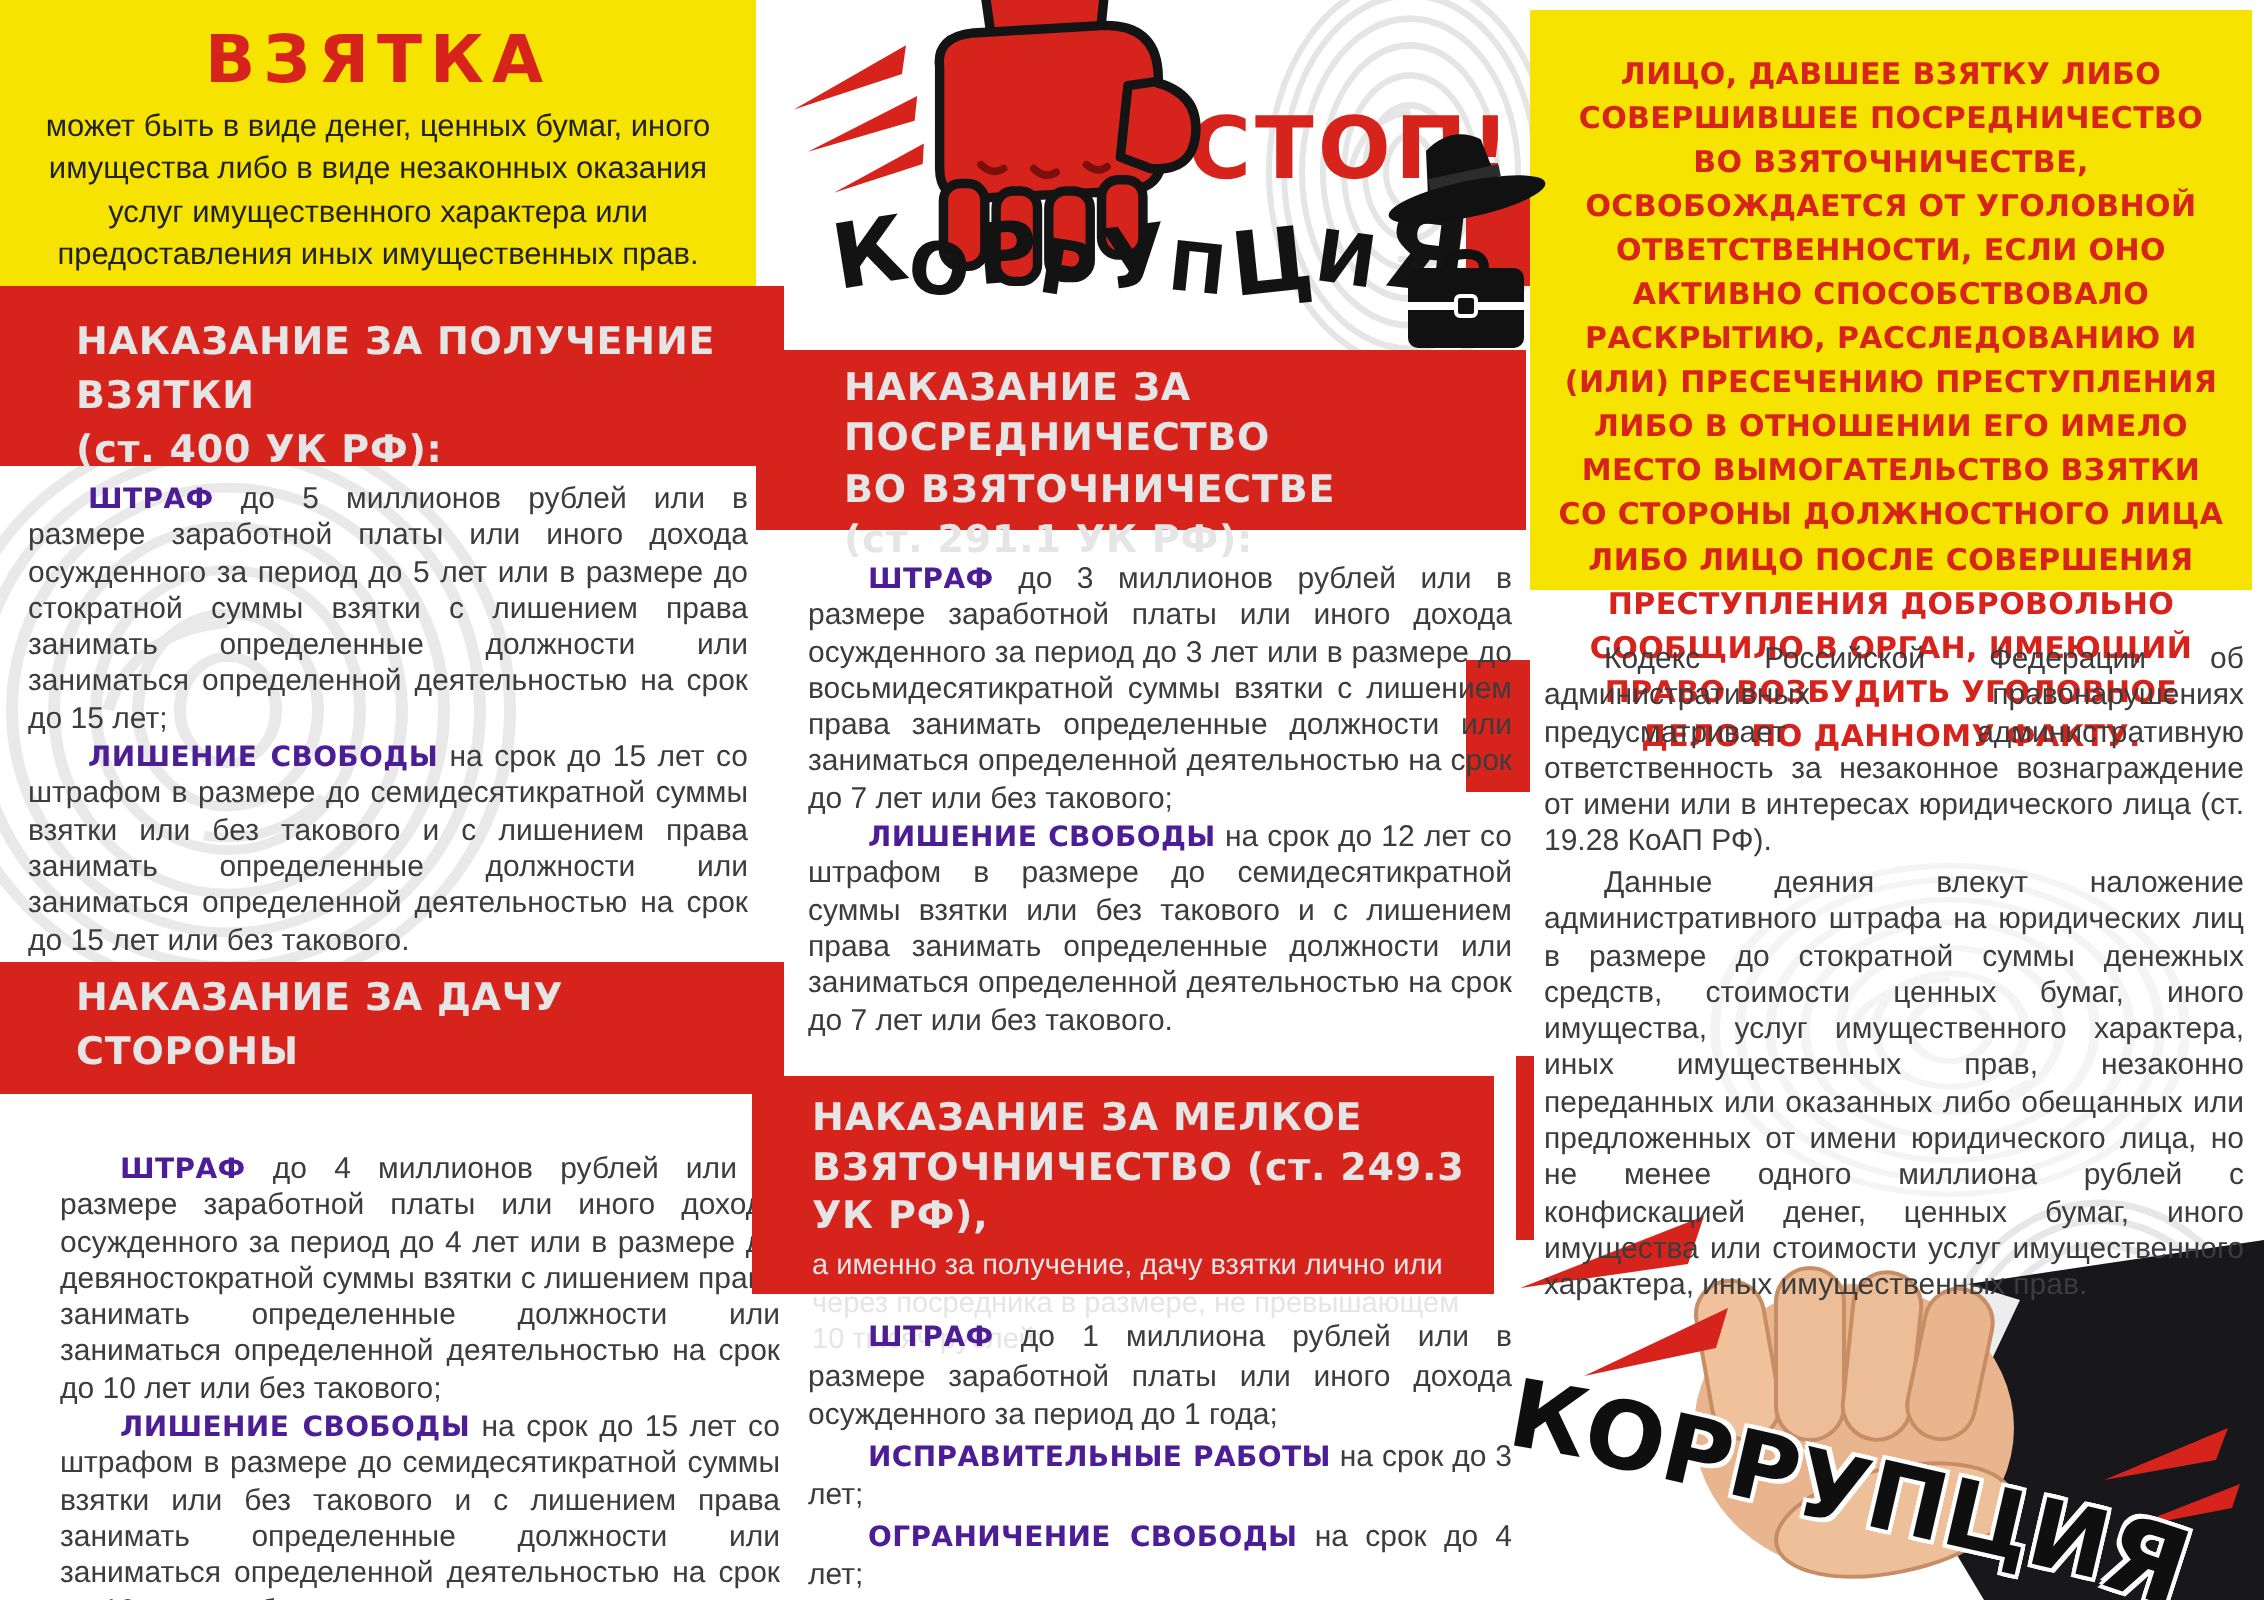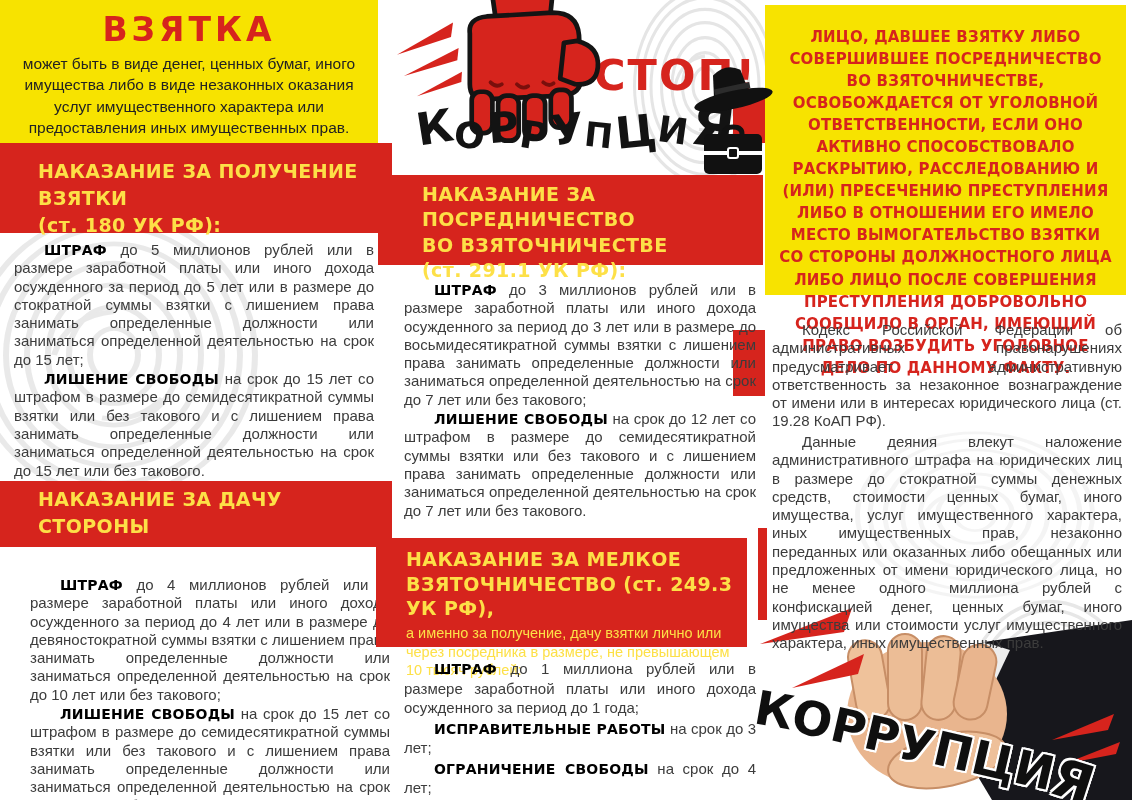--- a/index.html
+++ b/index.html
@@ -7,41 +7,41 @@
           font-family:"Liberation Sans",sans-serif;color:#3e3e3e;}
   .abs{position:absolute;}
   
   .fp{position:absolute;z-index:0;}
   
   .p1-yellow{left:0;top:0;width:378px;height:143px;background:#f7e300;z-index:1;padding-top:10px;box-sizing:border-box;}
   .p1-title{font-family:"DejaVu Sans",sans-serif;font-weight:bold;font-size:33px;letter-spacing:4px;
             color:#d6241d;text-align:center;margin:0 0 4px 0;}
   .p1-intro{width:348px;margin:0 auto;font-size:15.5px;line-height:1.38;color:#222;text-align:center;}
   
-  .banner{position:absolute;background:#d6241d;color:#fde047;z-index:2;box-sizing:border-box;
+  .banner{position:absolute;background:#d6241d;color:#e5e5e5;z-index:2;box-sizing:border-box;
           font-family:"DejaVu Sans",sans-serif;font-weight:bold;}
   .banner .bl{font-size:19px;line-height:1.42;letter-spacing:.4px;}
   .p1-banner1{left:0;top:143px;width:392px;height:90px;padding:15px 0 0 38px;}
   .p1-banner2{left:0;top:481px;width:392px;height:66px;padding:5px 0 0 38px;}
   .p2-banner1{left:392px;top:175px;width:371px;height:90px;padding:7px 0 0 30px;}
   .p2-banner1 .bl{line-height:1.33;}
   .p2-banner2{left:376px;top:538px;width:371px;height:109px;padding:9px 14px 0 30px;}
   .p2-banner2 .bl{line-height:1.3;}
   .banner-sub{font-family:"Liberation Sans",sans-serif;font-weight:normal;font-size:14.5px;line-height:1.28;margin-top:3px;}
   
   .strip{position:absolute;background:#d6241d;z-index:1;}
   .strip-a{left:378px;top:143px;width:14px;height:122px;}
   .strip-b{left:378px;top:481px;width:14px;height:147px;}
   .strip-c{left:733px;top:95px;width:32px;height:48px;}
   .strip-d{left:733px;top:330px;width:32px;height:66px;}
   .strip-e{left:758px;top:528px;width:9px;height:92px;}
   
   .bodytext{position:absolute;z-index:2;font-size:15px;line-height:1.22;text-align:justify;color:#3c3c3c;}
   .bodytext .para{text-indent:30px;margin:0 0 1px 0;}
-  .seg-lead{color:#000000;font-weight:bold;font-family:"DejaVu Sans",sans-serif;font-size:14px;letter-spacing:.2px;}
+  .seg-lead{color:#4c1d95;font-weight:bold;font-family:"DejaVu Sans",sans-serif;font-size:14px;letter-spacing:.2px;}
   .p1-body1{left:14px;top:241px;width:360px;}
   .p1-body2{left:14px;top:576px;width:360px;margin-left:16px;}
   .p2-body1{left:404px;top:281px;width:352px;}
   .p2-body2{left:404px;top:659px;width:352px;line-height:1.3;}
   
   .p3-yellow{left:765px;top:5px;width:361px;height:290px;background:#f7e300;z-index:1;
              box-sizing:border-box;padding:21px 14px 0 14px;}
   .p3-highlight{font-family:"DejaVu Sans",sans-serif;font-weight:bold;color:#d6241d;
                 font-size:15px;line-height:1.47;text-align:center;letter-spacing:.2px;}
   .p3-para{position:absolute;z-index:2;width:350px;font-size:15px;line-height:1.22;text-align:justify;
@@ -109,21 +109,21 @@
       <use href="#fp-rings"></use>
     </svg>
 
   <div class="abs p1-yellow">
     <div class="p1-title">ВЗЯТКА</div>
     <div class="p1-intro">может быть в виде денег, ценных бумаг, иного имущества либо в виде незаконных оказания услуг имущественного характера или предоставления иных имущественных прав.</div>
   </div>
 
   <div class="banner p1-banner1">
     <div class="bl">НАКАЗАНИЕ ЗА ПОЛУЧЕНИЕ ВЗЯТКИ</div>
-    <div class="bl">(ст. 180 УК РФ):</div>
+    <div class="bl">(ст. 400 УК РФ):</div>
   </div>
   <div class="bodytext p1-body1">
     <p class="para"><span class="seg-lead">ШТРАФ</span><span> до 5 миллионов рублей или в размере заработной платы или иного дохода осужденного за период до 5 лет или в размере до стократной суммы взятки с лишением права занимать определенные должности или заниматься определенной деятельностью на срок до 15 лет;</span></p>
     <p class="para"><span class="seg-lead">ЛИШЕНИЕ СВОБОДЫ</span><span> на срок до 15 лет со штрафом в размере до семидесятикратной суммы взятки или без такового и с лишением права занимать определенные должности или заниматься определенной деятельностью на срок до 15 лет или без такового.</span></p>
   </div>
 
   <div class="banner p1-banner2">
     <div class="bl">НАКАЗАНИЕ ЗА ДАЧУ СТОРОНЫ</div>
   </div>
   <div class="bodytext p1-body2">

